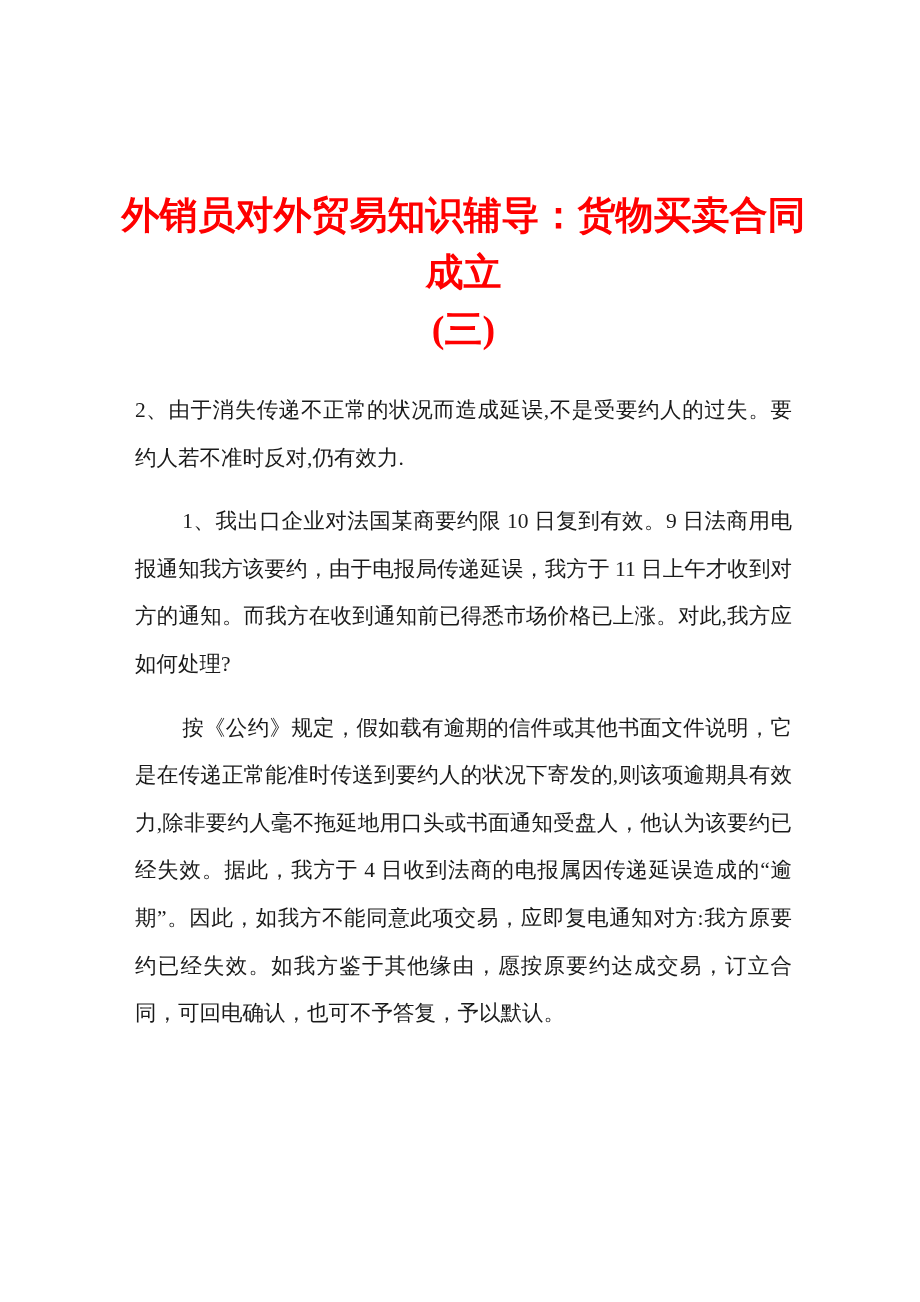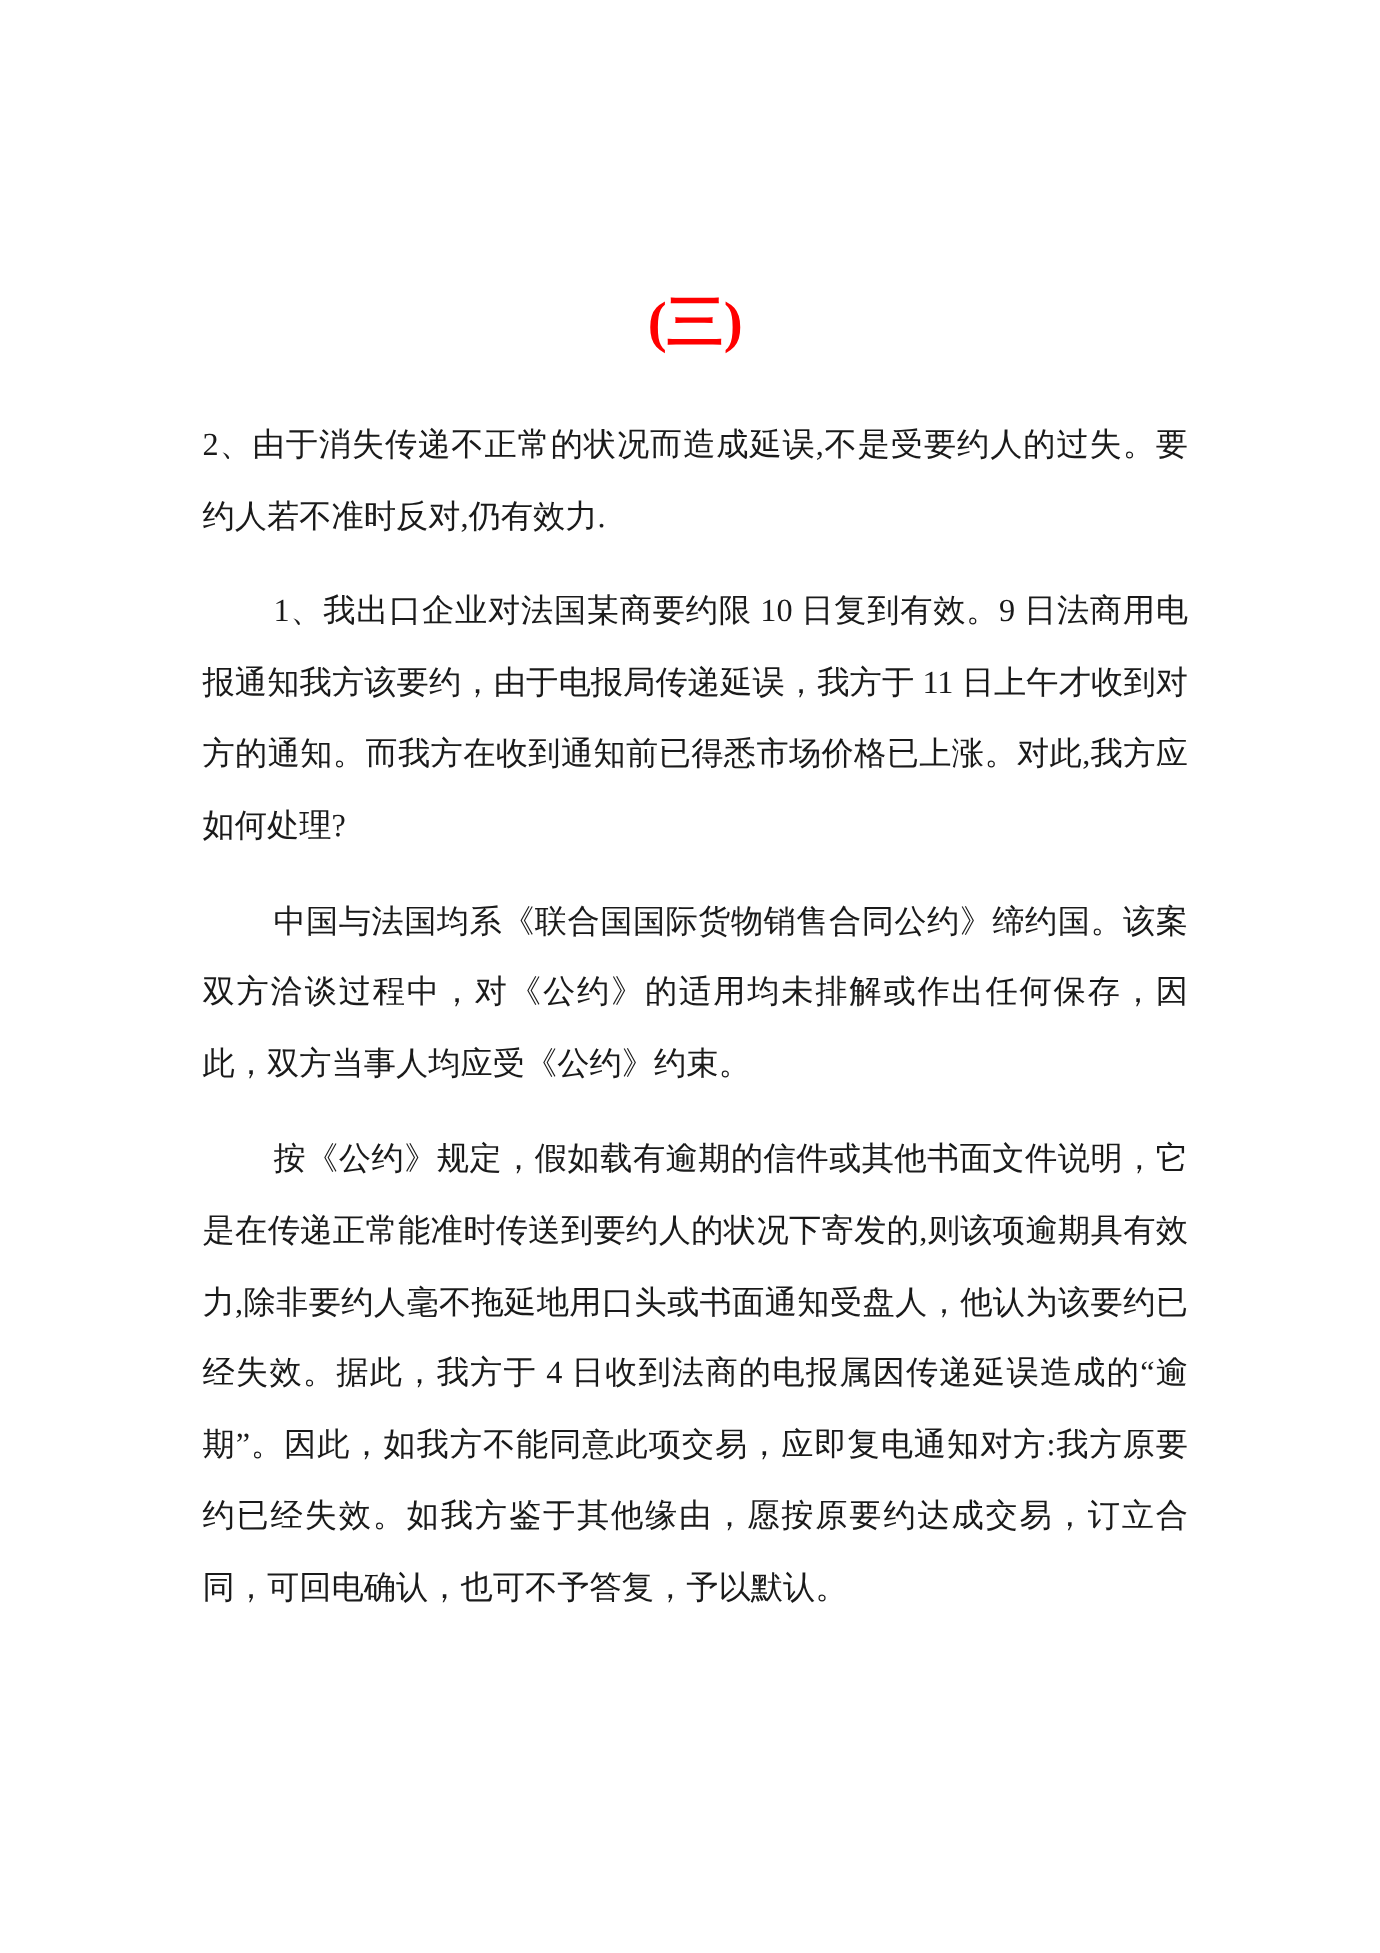--- a/index.html
+++ b/index.html
@@ -45,25 +45,25 @@
     text-indent: 2.2em;
   }
 </style>
 </head>
 <body>
 
 <div class="page">
   <div class="content">
 
     <h1 class="doc-title">
+      <span class="t-line">外销员对外贸易知识辅导：货物买卖合同成立</span>
       <span class="t-line">(三)</span>
     </h1>
 
     <div class="doc-body">
 
     <p class="para">2、由于消失传递不正常的状况而造成延误,不是受要约人的过失。要约人若不准时反对,仍有效力.</p>
         <p class="para indent">1、我出口企业对法国某商要约限 10 日复到有效。9 日法商用电报通知我方该要约，由于电报局传递延误，我方于 11 日上午才收到对方的通知。而我方在收到通知前已得悉市场价格已上涨。对此,我方应如何处理?</p>
-        <p class="para indent">中国与法国均系《联合国国际货物销售合同公约》缔约国。该案双方洽谈过程中，对《公约》的适用均未排解或作出任何保存，因此，双方当事人均应受《公约》约束。</p>
         <p class="para indent">按《公约》规定，假如载有逾期的信件或其他书面文件说明，它是在传递正常能准时传送到要约人的状况下寄发的,则该项逾期具有效力,除非要约人毫不拖延地用口头或书面通知受盘人，他认为该要约已经失效。据此，我方于 4 日收到法商的电报属因传递延误造成的“逾期”。因此，如我方不能同意此项交易，应即复电通知对方:我方原要约已经失效。如我方鉴于其他缘由，愿按原要约达成交易，订立合同，可回电确认，也可不予答复，予以默认。</p>
       </div>
 
   </div>
 </div>
 
 </body></html>

